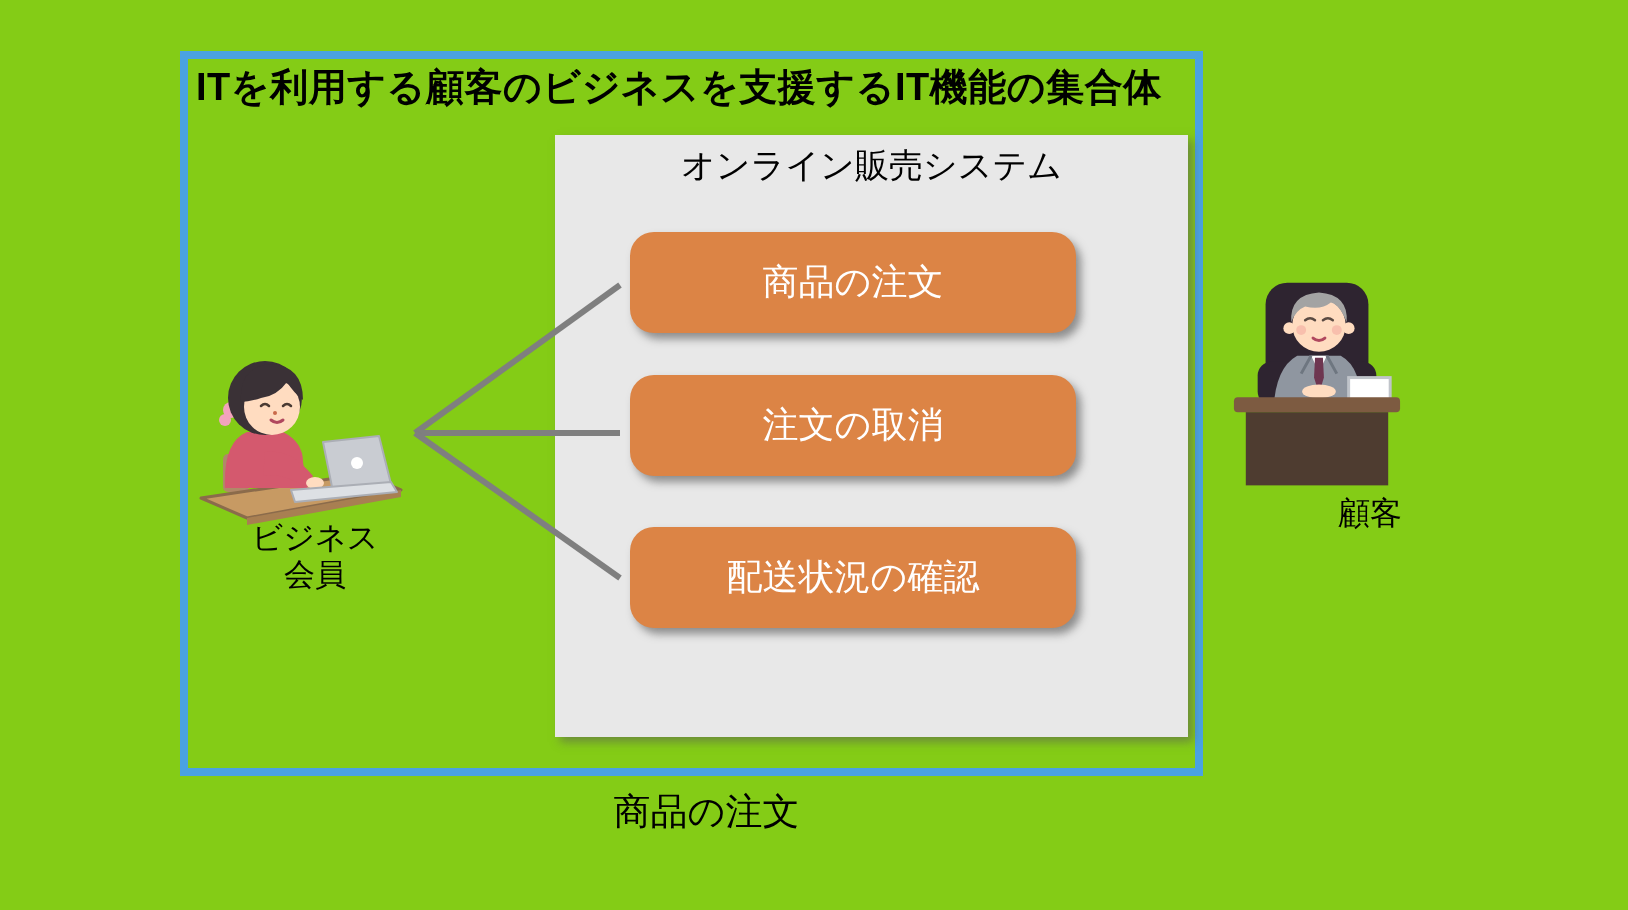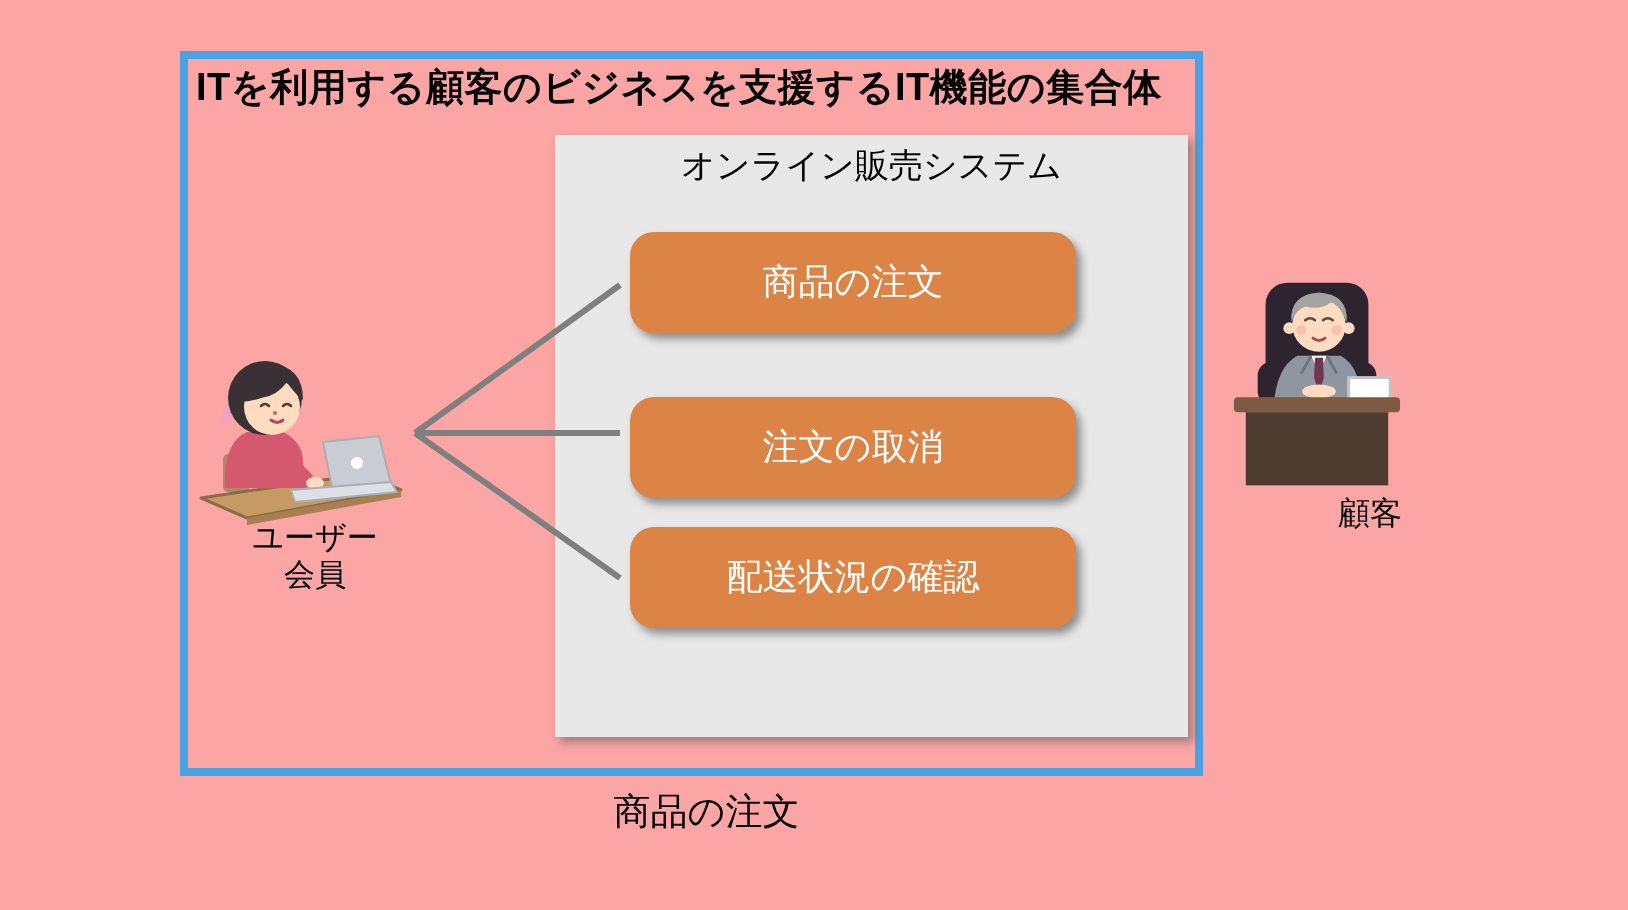--- a/index.html
+++ b/index.html
@@ -1,18 +1,18 @@
 <!DOCTYPE html>
 <html><head>
 <meta charset="utf-8">
 <style>
   * { margin: 0; padding: 0; box-sizing: border-box; }
   html, body { background: #ffffff; }
   body { font-family: "Liberation Sans", sans-serif; color: #000; }
-  .canvas { position: relative; width: 1628px; height: 910px; background: #fca5a5; overflow: hidden; }
+  .canvas { position: relative; width: 1628px; height: 910px; background: #84cc16; overflow: hidden; }
 
   .blue-box {
     position: absolute; left: 180px; top: 51px; width: 1023px; height: 725px;
     border: 8px solid #4AA2E2; background: transparent;
   }
   .main-title {
     position: absolute; left: 196px; top: 62px; width: 980px;
     font-size: 38px; font-weight: bold; white-space: nowrap; letter-spacing: 0.5px;
   }
   .gray-panel {
@@ -24,21 +24,21 @@
     text-align: center; font-size: 34px;
   }
   .func-box {
     position: absolute; left: 62px; width: 446px; height: 101px;
     background: #DC8445; border-radius: 24px;
     box-shadow: 5px 6px 9px rgba(80,80,80,0.6);
     display: flex; align-items: center; justify-content: center; margin-left: 13px;
   }
   .func-box .func-label { color: #ffffff; font-size: 36px; }
   .func-box.pos-1 { top: 97px; }
-  .func-box.pos-2 { top: 262px; }
+  .func-box.pos-2 { top: 240px; }
   .func-box.pos-3 { top: 392px; align-items: center; }
 
   .connector-svg { position: absolute; left: 0; top: 0; width: 1628px; height: 910px; pointer-events: none; }
 
   .figure-user { position: absolute; left: 195px; top: 350px; width: 212px; height: 175px; }
   .user-label {
     position: absolute; left: 225px; top: 520px; width: 180px;
     text-align: center; font-size: 31px; line-height: 1.18;
   }
   .figure-customer { position: absolute; left: 1228px; top: 278px; width: 178px; height: 214px; }
@@ -108,21 +108,21 @@
     </g>
 
     <g>
       <polygon points="128,92 184,86 196,134 138,142" fill="#C9CCD2" stroke="#ABAEB5" stroke-width="2" stroke-linejoin="round"></polygon>
       <circle cx="162" cy="113" r="6" fill="#FFFFFF"></circle>
       <polygon points="96,140 196,132 202,142 100,152" fill="#DDE0E4" stroke="#ABAEB5" stroke-width="2" stroke-linejoin="round"></polygon>
     </g>
   </svg>
 
   <div class="user-label">
-    <div>ユーザー</div>
+    <div>ビジネス</div>
     <div>会員</div>
   </div>
 
   <svg class="figure-customer" viewBox="0 0 180 215" xmlns="http://www.w3.org/2000/svg">
 
     <g>
       <rect x="38" y="4" width="104" height="128" rx="22" fill="#2E2430"></rect>
       <rect x="30" y="84" width="120" height="44" rx="14" fill="#2E2430"></rect>
     </g>
 

